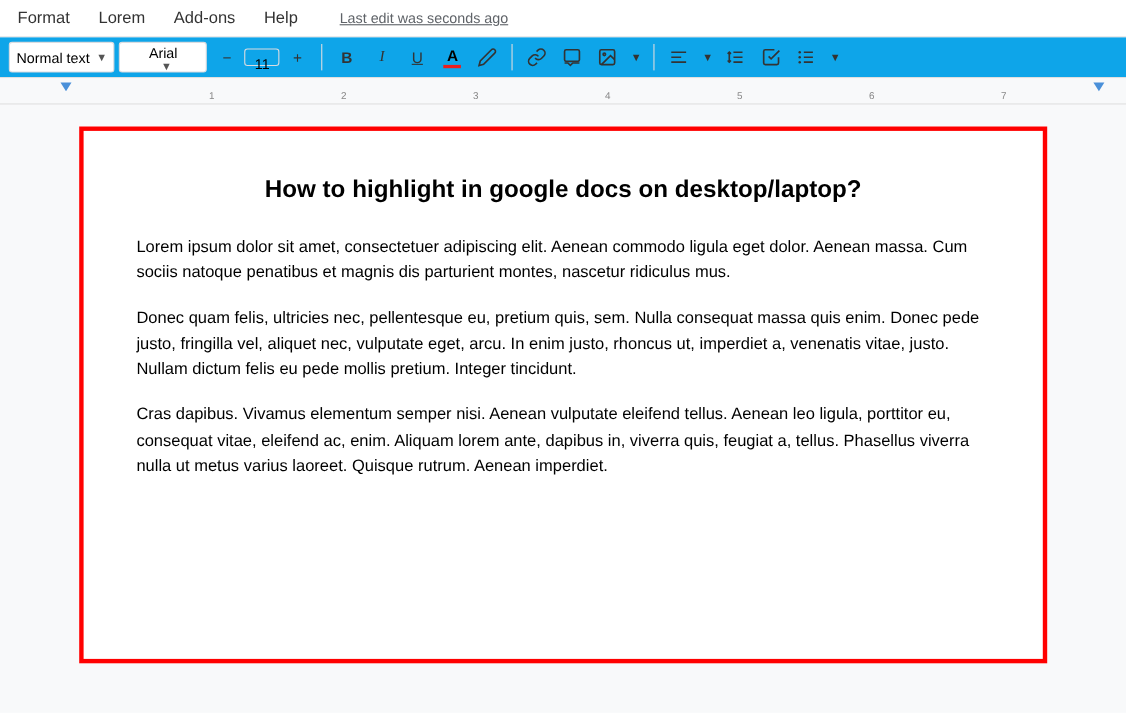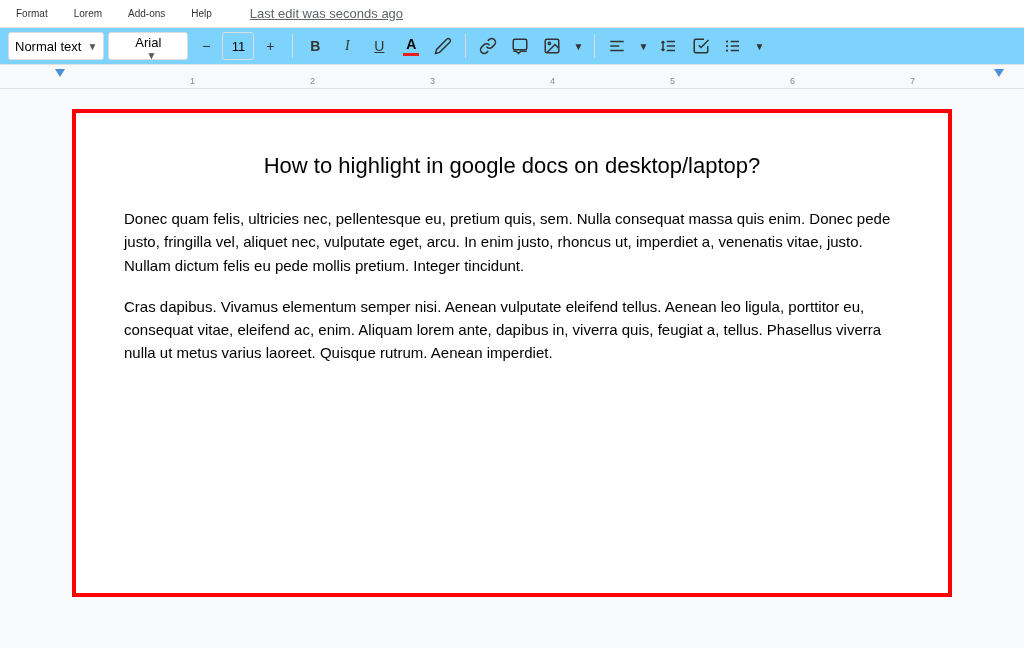--- a/index.html
+++ b/index.html
@@ -14,39 +14,39 @@
     
     .menu-bar {
       display: flex;
       align-items: center;
       padding: 6px 12px;
       background: #fff;
       border-bottom: 1px solid #e0e0e0;
       gap: 18px;
     }
     .menu-item {
-      font-size: 10px;
+      font-size: 15px;
       color: #333;
       cursor: pointer;
       padding: 2px 4px;
     }
     .last-edit {
       font-size: 13px;
       color: #5f6368;
       text-decoration: underline;
       cursor: pointer;
       margin-left: 16px;
     }
 
     
     .toolbar {
       display: flex;
       align-items: center;
       padding: 4px 8px;
-      background: #7dd3fc;
+      background: #0ea5e9;
       border-bottom: 1px solid #e0e0e0;
       gap: 4px;
       flex-wrap: nowrap;
     }
     .toolbar-separator {
       width: 1px;
       height: 24px;
       background: #dadce0;
       margin: 0 4px;
     }
@@ -86,21 +86,21 @@
       display: flex;
       align-items: center;
       gap: 2px;
     }
     .font-size-val {
       width: 32px;
       text-align: center;
       font-size: 13px;
       border: 1px solid #dadce0;
       border-radius: 3px;
-      height: 28px;
+      height: 16px;
       line-height: 28px;
     }
     .font-color-btn {
       display: flex;
       flex-direction: column;
       align-items: center;
       justify-content: center;
       width: 28px;
       height: 28px;
       cursor: pointer;
@@ -175,21 +175,21 @@
       min-height: 460px;
       border: 4px solid red;
       padding: 36px 48px 36px 48px;
       font-family: Arial, sans-serif;
       font-size: 15px;
       line-height: 1.55;
       color: #000;
     }
     .doc-title {
       font-size: 22px;
-      font-weight: normal;
+      font-weight: bold;
       text-align: center;
       margin-bottom: 24px;
       font-family: Arial, sans-serif;
     }
     .doc-para {
       margin-bottom: 18px;
       font-size: 15px;
     }
     .doc-para:last-child { margin-bottom: 12px; }
   </style>
@@ -318,16 +318,17 @@
     <span class="ruler-tick" style="left:610px;">5</span>
     <span class="ruler-tick" style="left:730px;">6</span>
     <span class="ruler-tick" style="left:850px;">7</span>
   </div>
   <div class="ruler-triangle-right"></div>
 </div>
 
 <div class="doc-area">
   <div class="doc-page">
     <div class="doc-title">How to highlight in google docs on desktop/laptop?</div>
+    <p class="doc-para">Lorem ipsum dolor sit amet, consectetuer adipiscing elit. Aenean commodo ligula eget dolor. Aenean massa. Cum sociis natoque penatibus et magnis dis parturient montes, nascetur ridiculus mus.</p>
     <p class="doc-para">Donec quam felis, ultricies nec, pellentesque eu, pretium quis, sem. Nulla consequat massa quis enim. Donec pede justo, fringilla vel, aliquet nec, vulputate eget, arcu. In enim justo, rhoncus ut, imperdiet a, venenatis vitae, justo. Nullam dictum felis eu pede mollis pretium. Integer tincidunt.</p>
     <p class="doc-para">Cras dapibus. Vivamus elementum semper nisi. Aenean vulputate eleifend tellus. Aenean leo ligula, porttitor eu, consequat vitae, eleifend ac, enim. Aliquam lorem ante, dapibus in, viverra quis, feugiat a, tellus. Phasellus viverra nulla ut metus varius laoreet. Quisque rutrum. Aenean imperdiet.</p>
   </div>
 </div>
 
 </body></html>

